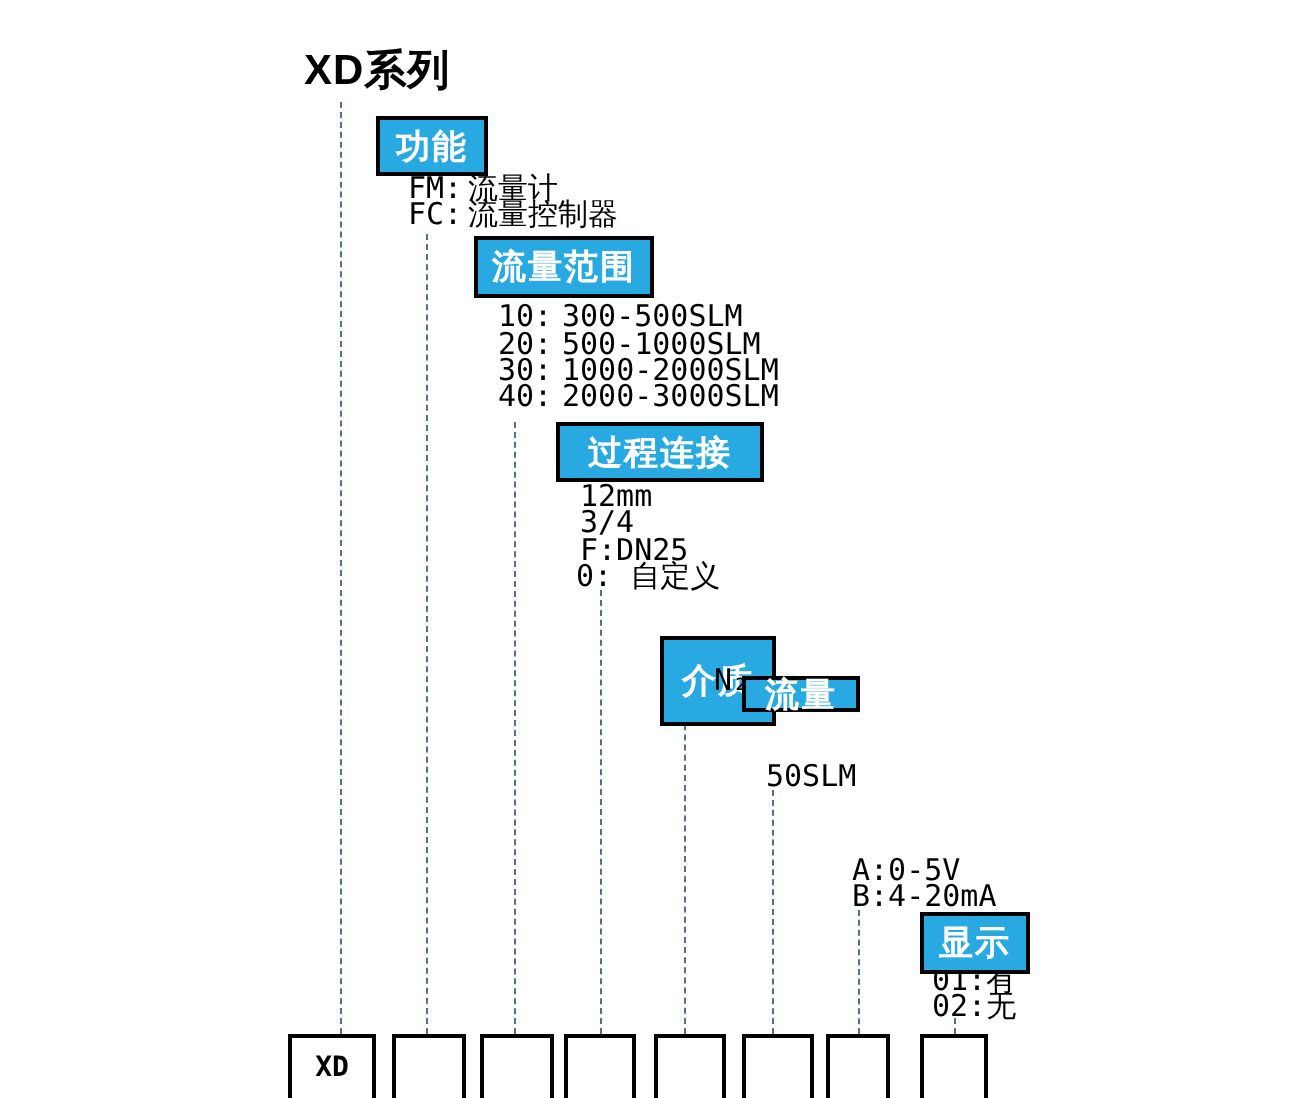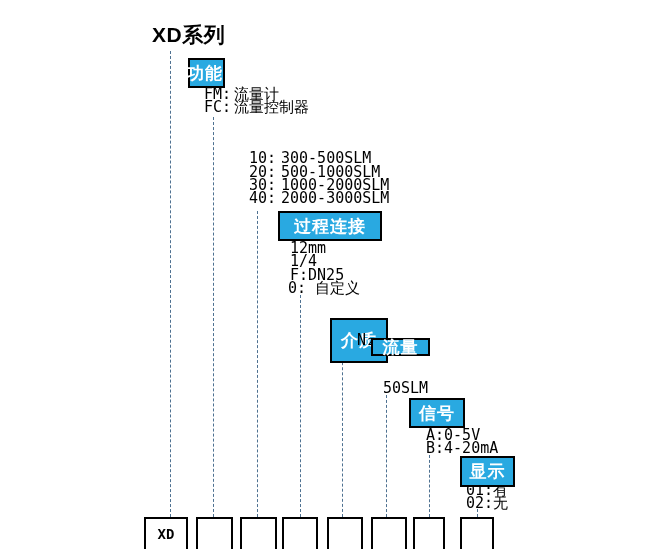--- a/index.html
+++ b/index.html
@@ -34,21 +34,21 @@
     white-space:pre;z-index:1;
   }
   .slot{
     position:absolute;top:503px;height:34px;box-sizing:border-box;
     background:#ffffff;border:2px solid #000;
     display:flex;align-items:center;justify-content:center;
     font-family:"DejaVu Sans Mono","Liberation Mono",monospace;
     font-size:14px;font-weight:bold;color:#000;
   }
   
-  .b1{left:188px;top:44px;width:37px;height:30px;justify-content:flex-end;}
+  .b1{left:188px;top:44px;width:56px;height:30px;}
   .b2{left:237px;top:104px;width:90px;height:31px;}
   .b3{left:278px;top:197px;width:104px;height:30px;}
   .b4{left:330px;top:304px;width:58px;height:45px;}
   .b5{left:371px;top:324px;width:59px;height:18px;}
   .b6{left:409px;top:384px;width:56px;height:30px;}
   .b7{left:460px;top:442px;width:55px;height:31px;z-index:2;text-align:right;}
   
   .l1{left:170px;top:37px;height:466px;}
   .l2{left:213px;top:103px;height:400px;}
   .l3{left:257px;top:197px;height:306px;}
@@ -103,46 +103,46 @@
   <div class="vline l3"></div>
   <div class="vline l4"></div>
   <div class="vline l5"></div>
   <div class="vline l6"></div>
   <div class="vline l7"></div>
   <div class="vline l8"></div>
 
   <div class="bluebox b1">
       <span>功能</span>
     </div>
+  <div class="bluebox b2">
+      <span>流量范围</span>
+    </div>
   <div class="bluebox b3">
       <span>过程连接</span>
     </div>
   <div class="bluebox b4">
       <span>介质</span>
     </div>
   <div class="bluebox b5">
       <span>流量</span>
-    </div>
-  <div class="bluebox b6">
-      <span>信号</span>
     </div>
   <div class="bluebox b7">
       <span>显示</span>
     </div>
 
   <div class="opt o1a"><span>FM:</span><span class="val">流量计</span></div>
   <div class="opt o1b"><span>FC:</span><span class="val">流量控制器</span></div>
 
   <div class="opt o2a"><span>10:</span><span class="val">300-500SLM</span></div>
   <div class="opt o2b"><span>20:</span><span class="val">500-1000SLM</span></div>
   <div class="opt o2c"><span>30:</span><span class="val">1000-2000SLM</span></div>
   <div class="opt o2d"><span>40:</span><span class="val">2000-3000SLM</span></div>
 
   <div class="opt o3a"><span>12mm</span></div>
-  <div class="opt o3b"><span>1/4</span></div>
+  <div class="opt o3b"><span>3/4</span></div>
   <div class="opt o3c"><span>F:DN25</span></div>
   <div class="opt o3d"><span>0: 自定义</span></div>
 
   <div class="opt o4a"><span>N₂</span></div>
 
   <div class="opt o5a"><span>50SLM</span></div>
 
   <div class="opt o6a"><span>A:0-5V</span></div>
   <div class="opt o6b"><span>B:4-20mA</span></div>
 

